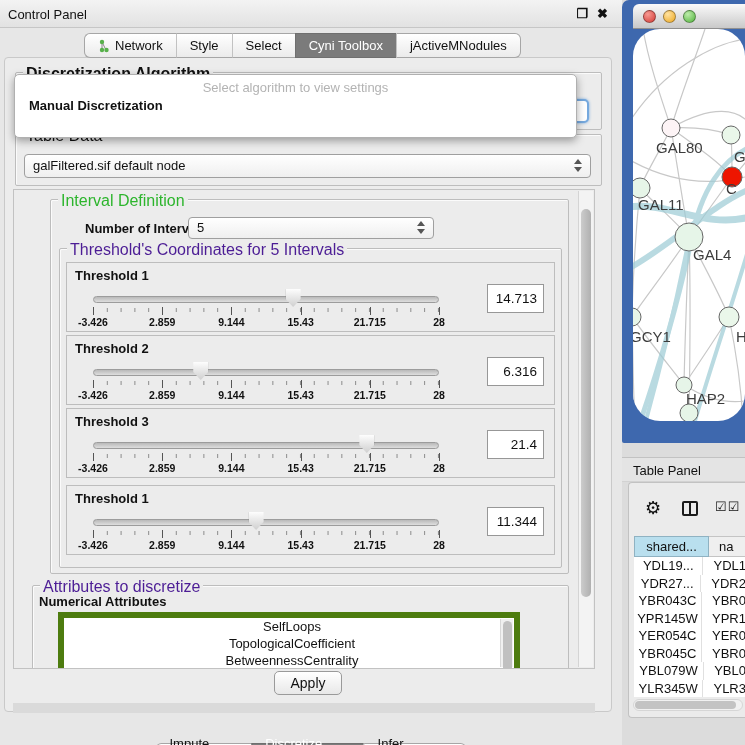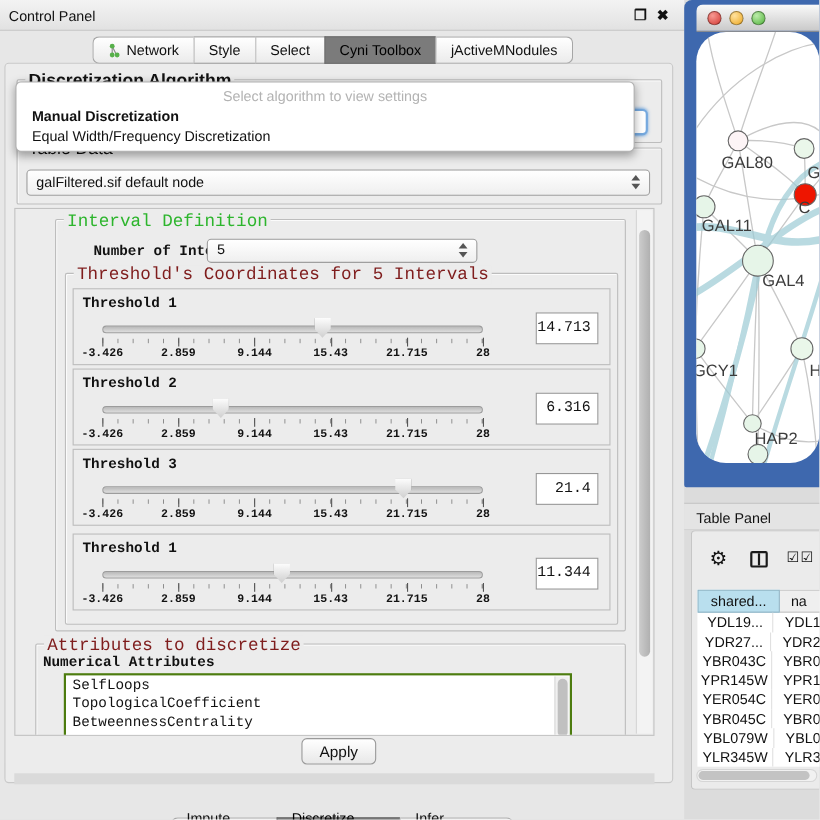--- a/index.html
+++ b/index.html
@@ -13,52 +13,52 @@
   .titlebar .title { position:absolute; left:8px; top:7px; font-size:13px; }
   .win-btns { position:absolute; right:14px; top:6px; display:flex; gap:9px; font-size:13px; font-weight:bold; }
   .win-btns span { cursor:default; }
 
   .tabbar { position:absolute; top:33px; left:84px; height:25px; display:flex; z-index:5; }
   .tab { display:flex; align-items:center; gap:5px; padding:0 13px; font-size:13px;
          background:linear-gradient(#ffffff,#ebebeb); border-top:1px solid #a6a6a6; border-bottom:1px solid #a6a6a6; }
   .tab + .tab { border-left:1px solid #c2c2c2; }
   .tab:first-child { border-left:1px solid #a6a6a6; border-radius:6px 0 0 6px; }
   .tab:last-child { border-right:1px solid #a6a6a6; border-radius:0 6px 6px 0; }
-  .tab.selected { background:#7b7b7b; color:#000000; border-color:#6f6f6f; }
+  .tab.selected { background:#7b7b7b; color:#ffffff; border-color:#6f6f6f; }
 
   .main-panel { position:absolute; left:4px; top:57px; width:608px; height:655px;
                 background:#ececec; border:1px solid #c9c9c9; border-radius:4px; }
 
   .group { position:absolute; border:1px solid #bdbdbd; border-radius:2px;
            box-shadow:1px 1px 0 rgba(255,255,255,.8) inset; }
   .group-title { position:absolute; top:-8px; left:7px; background:#ececec; padding:0 3px;
                  font-size:16px; font-weight:bold; white-space:nowrap; }
   .group-title.plain { font-weight:normal; }
   .group-title.green { color:#2db52d; font-weight:normal; }
-  .group-title.blue  { color:#7f1d1d; font-weight:normal; }
+  .group-title.blue  { color:#4c1d95; font-weight:normal; }
 
   .combo { position:absolute; height:24px; border:1px solid #9f9f9f; border-radius:4px;
            background:linear-gradient(#ffffff,#efefef); font-size:13px; line-height:22px;
            padding-left:8px; overflow:hidden; white-space:nowrap; }
   .combo .stepper { position:absolute; right:7px; top:4px; width:9px; }
   .combo .stepper i { display:block; width:0; height:0; border-left:4px solid transparent; border-right:4px solid transparent; }
   .combo .stepper i.up { border-bottom:5px solid #555; margin-bottom:3px; }
   .combo .stepper i.down { border-top:5px solid #555; }
 
   .focus-combo { position:absolute; left:8px; top:26px; right:12px; height:24px; background:#fff;
                  border:2px solid #76a9de; border-radius:5px; box-shadow:0 0 3px #76a9de; }
 
   .popup { position:absolute; left:14px; top:74px; width:563px; height:64px; background:#fff;
            border:1px solid #b0b0b0; border-radius:5px; box-shadow:0 3px 9px rgba(0,0,0,.35); z-index:60; }
   .popup .ph { text-align:center; color:#b3b3b3; font-size:13px; margin-top:5px; }
   .popup .opt { font-size:13px; margin:3px 0 0 14px; white-space:nowrap; }
   .popup .opt.b { font-weight:bold; }
 
   .scrollpane { position:absolute; left:8px; top:131px; width:582px; height:480px;
-                border:1px solid #c2c2c2; background:#ececec; overflow:hidden;font-family:Liberation Mono, monospace; }
+                border:1px solid #c2c2c2; background:#ececec; overflow:hidden; }
   .vscroll { position:absolute; right:1px; top:1px; bottom:1px; width:15px; background:#f3f3f3; border-left:1px solid #d4d4d4; }
   .vscroll .thumb { position:absolute; left:2px; width:10px; top:18px; height:388px;
                     background:linear-gradient(to right,#cccccc,#b0b0b0); border-radius:6px; }
 
   .noi-label { position:absolute; left:34px; top:21px; font-size:13px; font-weight:bold; }
   .th-rows { position:absolute; left:6px; top:13px; width:489px; }
   .th-row { position:relative; height:70px; border:1px solid #bdbdbd; background:#ececec; margin-bottom:3px; }
   .th-row:last-child { margin-top:7px; }
   .th-label { position:absolute; left:8px; top:5px; font-size:13px; font-weight:bold; }
   .slider { position:absolute; left:26px; top:0; width:346px; height:70px;text-align:right; }
@@ -71,21 +71,21 @@
   .minors { position:absolute; left:0; top:45px; width:100%; height:4px;
             background-image:linear-gradient(to right,#8a8a8a 1px,transparent 1px);
             background-size:calc(100%/25) 4px; border-right:1px solid #8a8a8a; }
   .major { position:absolute; top:44px; width:1px; height:8px; background:#555; }
   .ticklab { position:absolute; top:53px; transform:translateX(-50%); font-size:10.5px; font-weight:bold; white-space:nowrap; }
   .value-box { position:absolute; right:10px; top:21px; width:57px; height:29px; background:#fff;
                border:1px solid #979797; font-size:13.5px; line-height:27px; text-align:right; padding-right:6px; }
 
   .attr-sub { position:absolute; left:6px; top:8px; font-size:13px; font-weight:bold; }
   .attr-list { position:absolute; left:25px; top:26px; width:462px; height:62px; background:#fff;
-               border:2px solid #4d7c0f; overflow:hidden; }
+               border:6px solid #4d7c0f; overflow:hidden;text-align:center; }
   .attr-item { font-size:13px; line-height:17px; padding-left:6px; white-space:nowrap; }
   .attr-list .sb { position:absolute; right:1px; top:1px; bottom:1px; width:13px; background:#f0f0f0; border-left:1px solid #d8d8d8; }
   .attr-list .sb .thumb { position:absolute; left:2px; width:9px; top:2px; height:53px; background:#c0c0c0; border-radius:5px; }
 
   .footer-strip { position:absolute; left:8px; top:645px; width:582px; height:10px; background:#dadada; }
   .apply-btn { position:absolute; left:50%; transform:translateX(-50%); top:613px; width:68px; height:24px;
                border:1px solid #9a9a9a; border-radius:5px; background:linear-gradient(#ffffff,#e8e8e8);
                font-size:14px; text-align:center; line-height:22px; }
 
   .bottom-tabbar { position:absolute; left:50%; transform:translateX(-50%); top:703px; height:24px; display:flex; z-index:10;margin-top:40px; }
@@ -302,21 +302,20 @@
         </div>
     </div>
 
     <div class="footer-strip"></div>
     <div class="apply-btn">Apply</div>
   </div>
 
   <div class="popup">
     <div class="ph">Select algorithm to view settings</div>
     <div class="opt b">Manual Discretization</div>
-    <div class="opt">Equal Width/Frequency Discretization</div>
   </div>
 
   <div class="bottom-tabbar">
       <div class="tab">
         <span>Impute Data</span>
       </div>
       <div class="tab selected">
         <span>Discretize Data</span>
       </div>
       <div class="tab">

